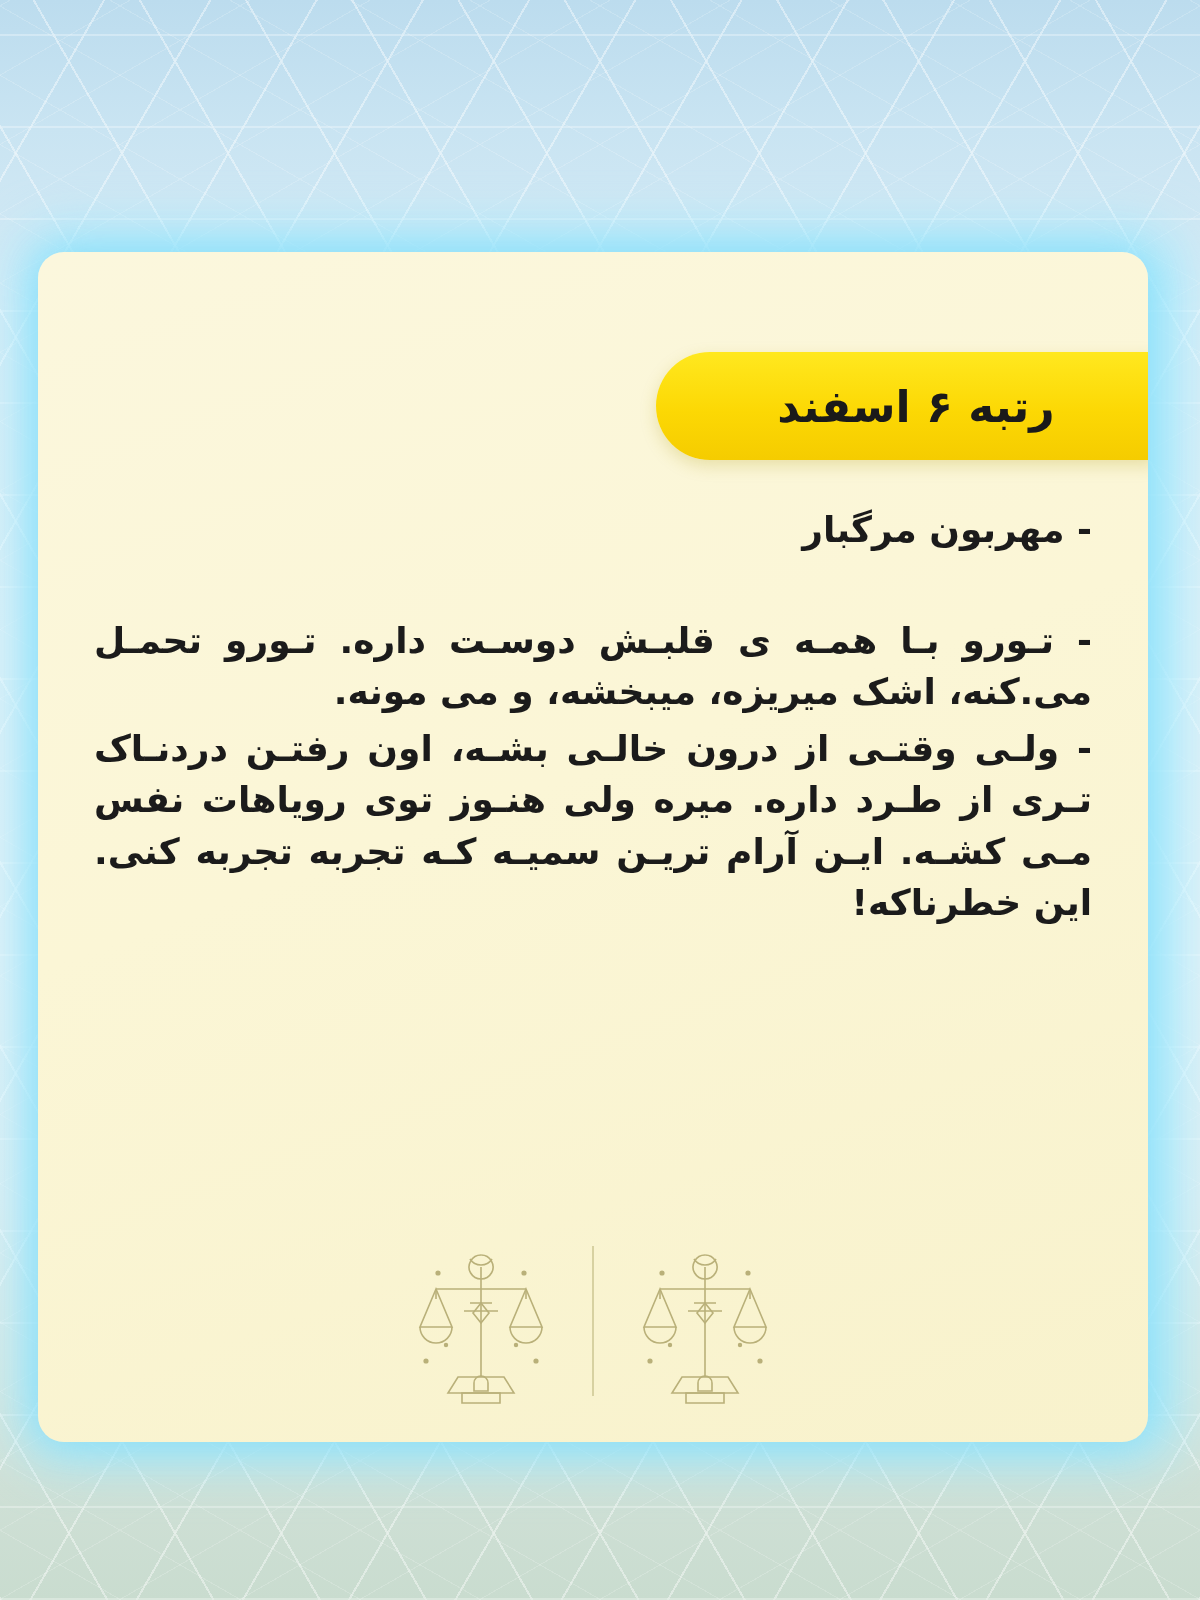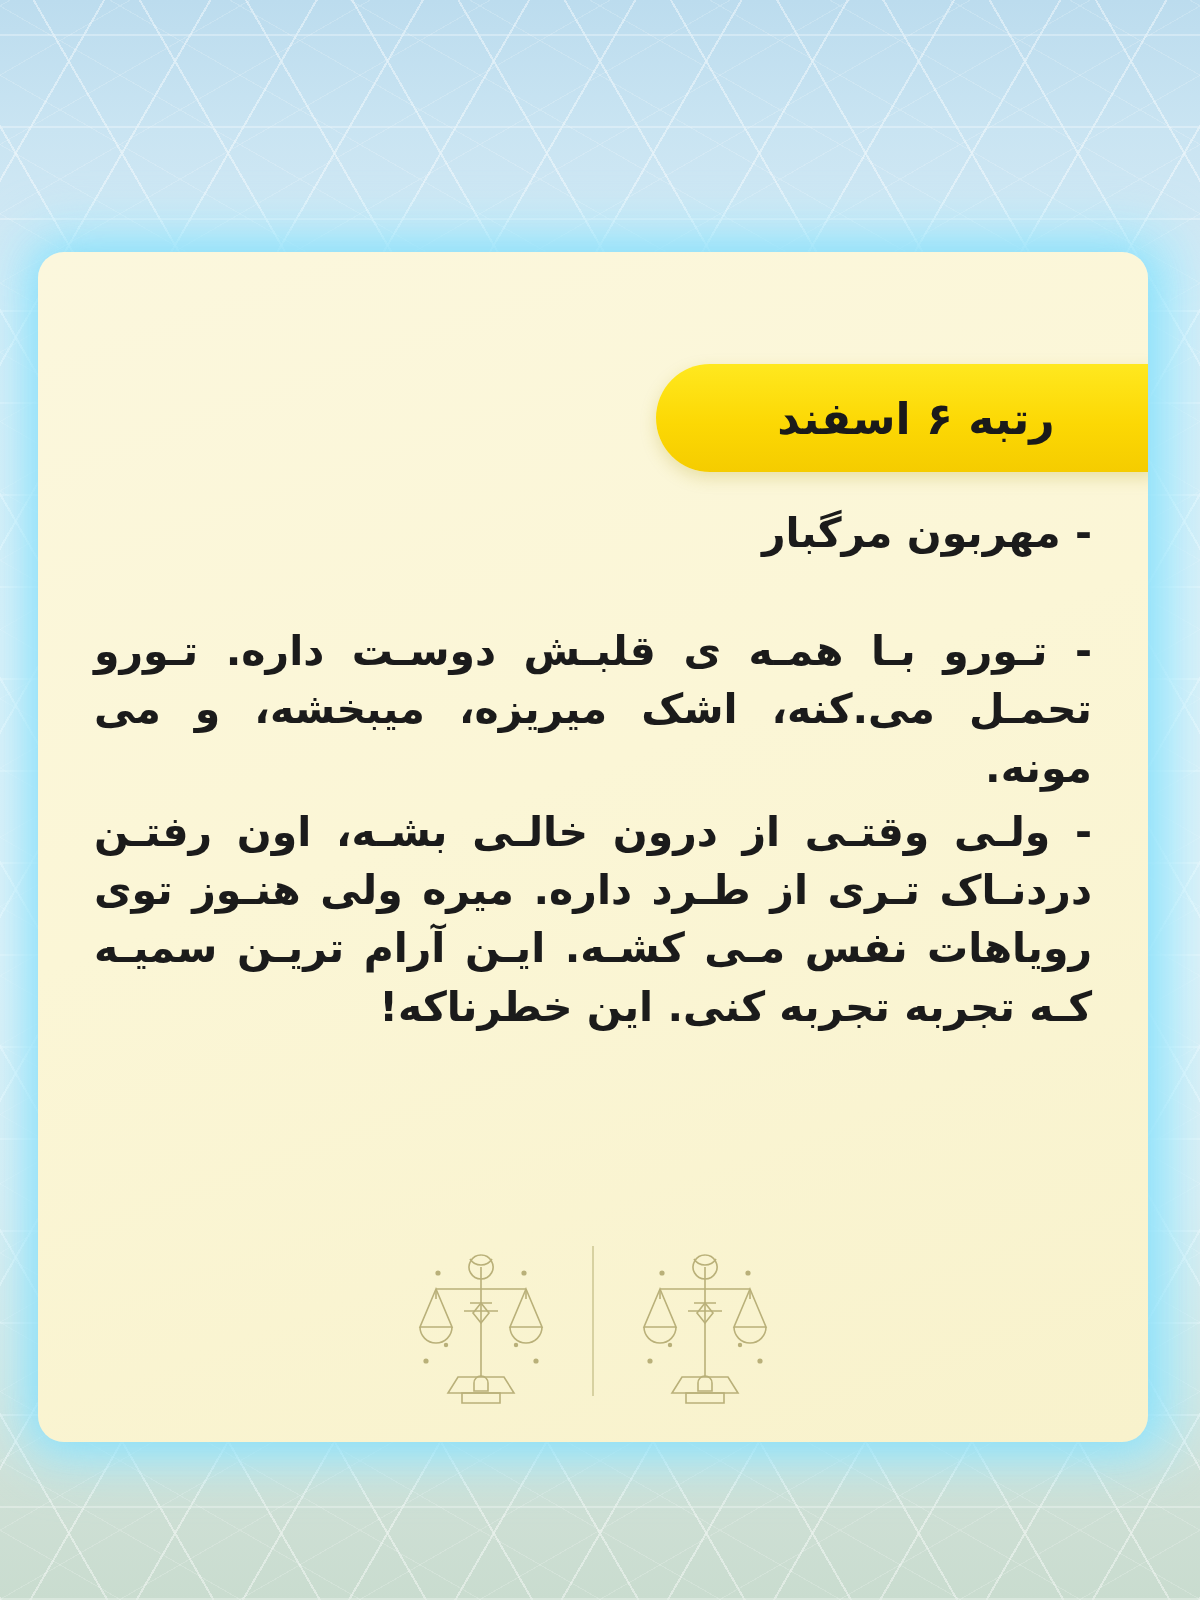--- a/index.html
+++ b/index.html
@@ -74,21 +74,21 @@
     height: 1190px;
     border-radius: 26px;
     background: linear-gradient(160deg, #fbf7dd 0%, #fbf6d6 45%, #f8f2cc 100%);
     box-shadow: 0 0 40px rgba(120, 215, 245, .75);
     overflow: hidden;
   }
 
   .ribbon {
     position: absolute;
     right: -8px;
-    top: 112px;
+    top: 100px;
     min-width: 500px;
     height: 108px;
     background: linear-gradient(180deg, #ffe81f 0%, #fcd804 55%, #f5cc00 100%);
     border-top-left-radius: 54px;
     border-bottom-left-radius: 54px;
     box-shadow: 0 6px 16px rgba(180, 160, 20, .25);
     display: flex;
     align-items: center;
     justify-content: center;
     padding: 0 40px 0 60px;
@@ -106,21 +106,21 @@
 
   .body-text {
     position: absolute;
     right: 56px;
     left: 56px;
     top: 252px;
     direction: rtl;
     text-align: justify;
     text-align-last: right;
     color: #1b1b1b;
-    font-size: 41px;
+    font-size: 36px;
     line-height: 1.42;
     font-weight: bold;
   }
   .line {
     margin: 0 0 4px 0;
   }
   .line.headline {
     text-align: right;
     text-align-last: right;
     margin-bottom: 60px;

